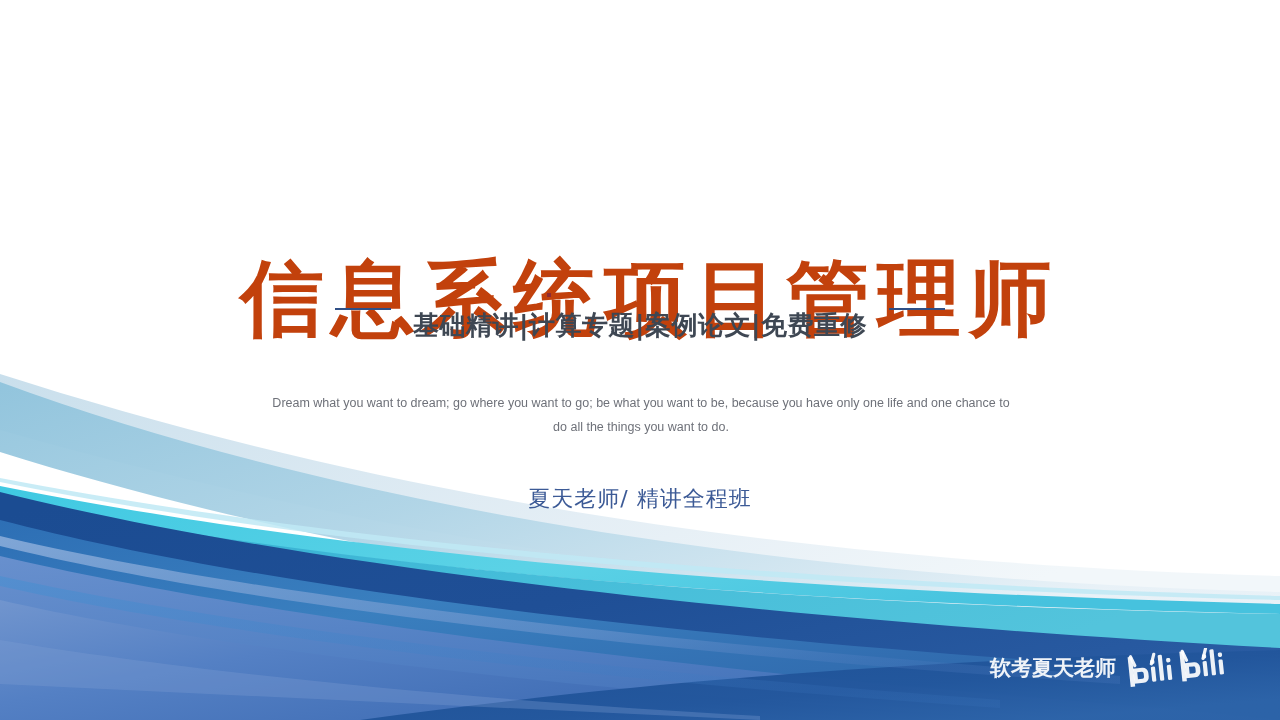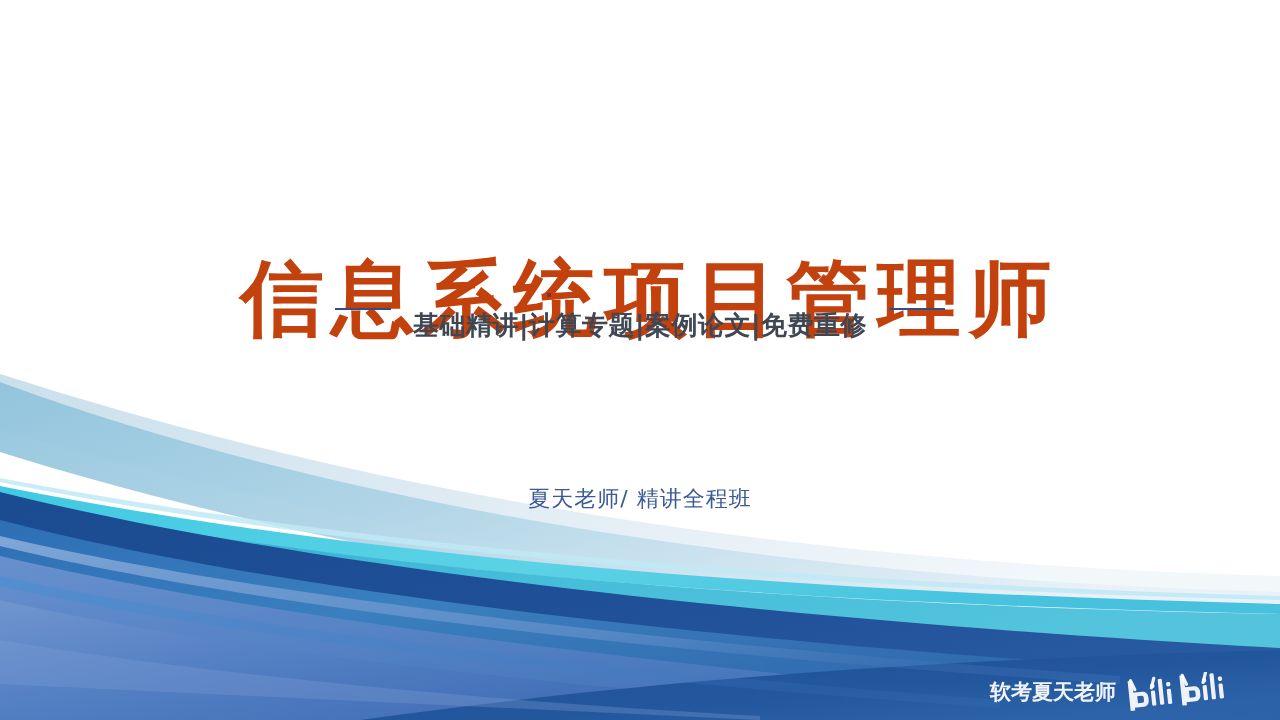--- a/index.html
+++ b/index.html
@@ -118,21 +118,20 @@
   }
 
   
   .watermark {
     position: absolute;
     left: 990px;
     top: 648px;
     display: flex;
     align-items: center;
     gap: 8px;
-    margin-top: 24px;
   }
   .watermark-text {
     font-family: "DejaVu Sans", "Liberation Sans", sans-serif;
     font-size: 21px;
     line-height: 26px;
     font-weight: 700;
     color: rgba(255,255,255,0.93);
     white-space: nowrap;
   }
   .bili-logo {
@@ -231,20 +230,21 @@
     <h1 class="main-title">信息系统项目管理师</h1>
 
     <span class="red-dot"></span>
 
     <div class="subtitle-row">
       <span class="sub-dash"></span>
       <span class="subtitle-text">基础精讲|计算专题|案例论文|免费重修</span>
       <span class="sub-dash"></span>
     </div>
 
+    <p class="quote">Dream what you want to dream; go where you want to go; be what you want to be, because you have only one life and one chance to do all the things you want to do.</p>
 
     <div class="presenter">夏天老师/ 精讲全程班</div>
 
     <div class="watermark">
       <span class="watermark-text">软考夏天老师</span>
       <svg class="bili-logo" width="108" height="40" viewBox="0 0 108 40">
         <g fill="rgba(255,255,255,0.92)" transform="rotate(-6 54 20)">
 
           <rect x="8" y="2" width="3.2" height="13" rx="1.4" transform="rotate(-20 9.6 8.5)"></rect>
           <rect x="28" y="2" width="3.2" height="13" rx="1.4" transform="rotate(20 29.6 8.5)"></rect>

